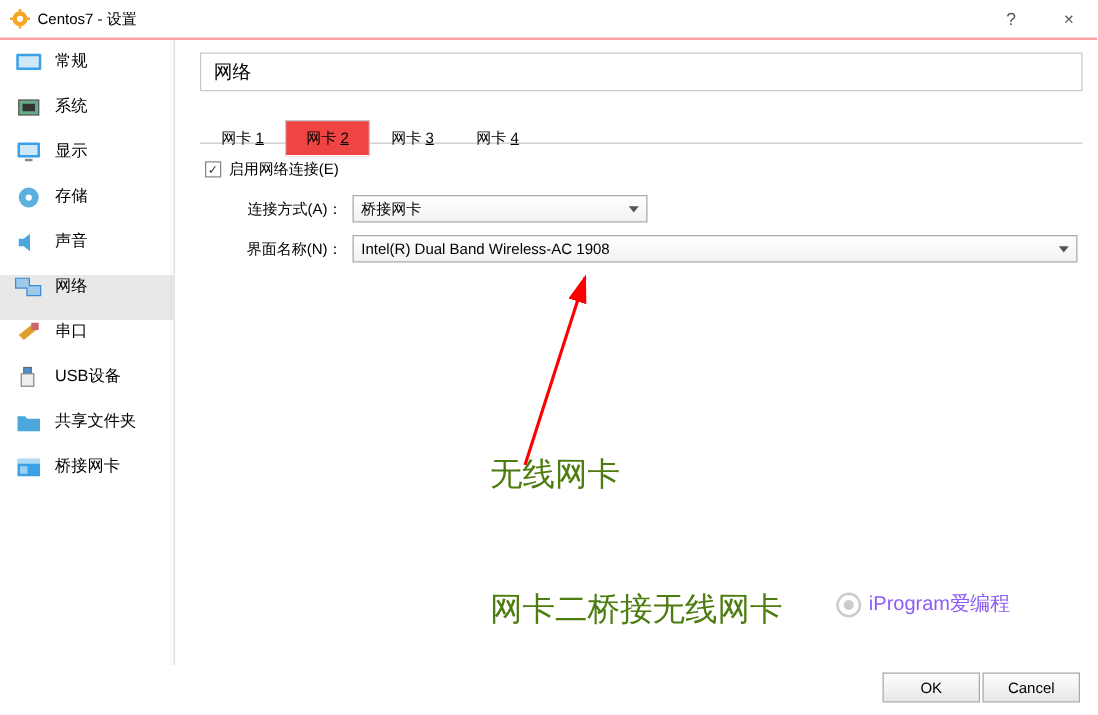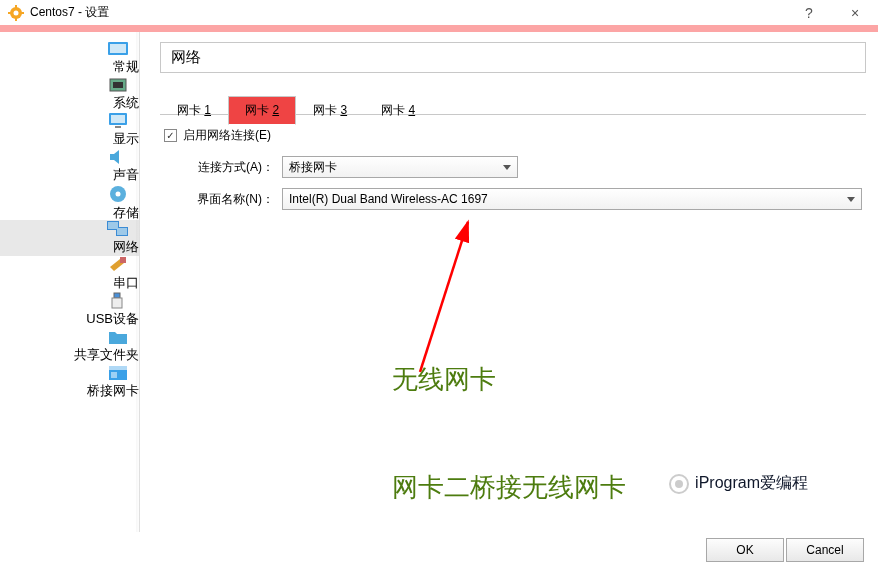--- a/index.html
+++ b/index.html
@@ -1,27 +1,27 @@
 <!DOCTYPE html>
 <html><head>
 <meta charset="utf-8">
 <style>
 * { box-sizing: border-box; margin: 0; padding: 0; font-family: "Microsoft YaHei", "Segoe UI", sans-serif; }
 body { background: #fff; width: 878px; height: 572px; overflow: hidden; position: relative; }
 
-.titlebar { height: 32px; display: flex; align-items: center; padding-left: 8px; border-bottom: 7px solid #fca5a5; font-size: 12px; }
+.titlebar { height: 32px; display: flex; align-items: center; padding-left: 8px; border-bottom: 2px solid #fca5a5; font-size: 12px; }
 .titlebar .gear { width: 16px; height: 16px; margin-right: 6px; }
 .titlebar .spacer { flex: 1; }
 .titlebar .winbtn { width: 46px; height: 32px; display: flex; align-items: center; justify-content: center; font-size: 14px; color: #555; }
 
 .main-area { display: flex; height: 500px; }
 
 .sidebar { width: 140px; border-right: 1px solid #e0e0e0; padding-top: 8px; position: relative; }
 .sidebar::after { content: ""; position: absolute; right: -1px; top: 0; bottom: 0; width: 4px; background: linear-gradient(to right, rgba(0,0,0,0.03), transparent); }
-.sidebar-item { display: flex; align-items: flex-end; height: 36px; padding-left: 12px; font-size: 13px; cursor: pointer; flex-direction: column; }
+.sidebar-item { display: flex; align-items: flex-start; height: 36px; padding-left: 12px; font-size: 13px; cursor: pointer; }
 .sidebar-item.active { background: #e8e8e8; }
 .sidebar-item .sbicon { width: 22px; height: 20px; margin-right: 10px; display: flex; align-items: center; justify-content: center; }
 
 .content { flex: 1; padding: 10px 12px 10px 20px; position: relative; }
 .page-title-box { border: 1px solid #c8c8c8; padding: 5px 10px; font-size: 15px; margin-bottom: 12px; }
 
 .tabs { display: flex; border-bottom: 1px solid #c8c8c8; font-size: 12px; }
 .tab { padding: 5px 16px; border: 1px solid transparent; border-bottom: none; position: relative; top: 11px; cursor: pointer; }
 .tab.active { border-color: #c8c8c8; background: #ef4444; border-bottom: 1px solid #fff; }
 .tab .u { text-decoration: underline; }
@@ -39,21 +39,21 @@
 .tri { width: 0; height: 0; border-top: 5px solid transparent; border-bottom: 5px solid transparent; border-left: 7px solid #3b8bd4; margin-right: 6px; }
 
 .annotation { position: absolute; font-size: 26px; color: #4d7c0f; font-family: "Microsoft YaHei", sans-serif; }
 .ann1 { left: 252px; top: 330px; }
 .ann2 { left: 252px; top: 438px; }
 .arrow-svg { position: absolute; left: 250px; top: 180px; pointer-events: none; }
 
 .footer { position: absolute; bottom: 10px; right: 14px; display: flex; gap: 2px; }
 .btn { width: 78px; height: 24px; border: 1px solid #a8a8a8; background: linear-gradient(#fdfdfd,#e8e8e8); font-size: 12px; display: flex; align-items: center; justify-content: center; cursor: pointer; }
 
-.watermark { position: absolute; right: 70px; bottom: 38px; font-size: 16px; color: #0f172a; display: flex; align-items: center; gap: 6px; font-family: sans-serif; }
+.watermark { position: absolute; right: 70px; bottom: 38px; font-size: 16px; color: #8b5cf6; display: flex; align-items: center; gap: 6px; font-family: sans-serif; }
 .wm-icon { width: 20px; height: 20px; border: 2px solid #ccc; border-radius: 50%; position: relative; }
 .wm-icon::before { content: ""; position: absolute; width: 8px; height: 8px; background: #ccc; border-radius: 50%; top: 4px; left: 4px; }
 </style>
 </head>
 <body>
 
 <div class="titlebar">
   <span class="gear">
     <svg viewBox="0 0 16 16">
         <circle cx="8" cy="8" r="6" fill="#f6a623"></circle>
@@ -98,34 +98,34 @@
           <svg width="22" height="18">
             <rect x="2" y="1" width="18" height="12" rx="1" fill="#3aa0e8"></rect>
             <rect x="4" y="3" width="14" height="8" fill="#cfe8f7"></rect>
             <rect x="8" y="14" width="6" height="2" fill="#888"></rect>
           </svg>
         </span>
       <span>显示</span>
     </div>
     <div class="sidebar-item">
       <span class="sbicon">
-          <svg width="20" height="18">
-            <path d="M2 6 L6 6 L11 2 L11 16 L6 12 L2 12 Z" fill="#4aa8dc"></path>
-          </svg>
-        </span>
-      <span>声音</span>
-    </div>
-    <div class="sidebar-item">
-      <span class="sbicon">
           <svg width="20" height="20">
             <circle cx="10" cy="10" r="8" fill="#5bb0de"></circle>
             <circle cx="10" cy="10" r="2.5" fill="#fff"></circle>
           </svg>
         </span>
       <span>存储</span>
+    </div>
+    <div class="sidebar-item">
+      <span class="sbicon">
+          <svg width="20" height="18">
+            <path d="M2 6 L6 6 L11 2 L11 16 L6 12 L2 12 Z" fill="#4aa8dc"></path>
+          </svg>
+        </span>
+      <span>声音</span>
     </div>
     <div class="sidebar-item active">
       <span class="sbicon">
           <svg width="22" height="16">
             <rect x="0" y="0" width="12" height="9" fill="#3b8bd4"></rect>
             <rect x="9" y="6" width="12" height="9" fill="#3b8bd4"></rect>
             <rect x="1" y="1" width="10" height="7" fill="#9ec9e8"></rect>
             <rect x="10" y="7" width="10" height="7" fill="#9ec9e8"></rect>
           </svg>
         </span>
@@ -188,21 +188,21 @@
       <div class="row" style="margin-left:18px;">
         <span class="label-col"><span>连接方式(</span><span class="u">A</span><span>)：</span></span>
         <div class="select select-short">
             <span>桥接网卡</span>
           </div>
       </div>
 
       <div class="row" style="margin-left:18px;">
         <span class="label-col"><span>界面名称(</span><span class="u">N</span><span>)：</span></span>
         <div class="select select-long">
-            <span>Intel(R) Dual Band Wireless-AC 1697</span>
+            <span>Intel(R) Dual Band Wireless-AC 1908</span>
           </div>
       </div>
 
     </div>
 
     <svg class="arrow-svg" width="120" height="170">
       <defs>
           <marker id="ah" markerWidth="10" markerHeight="10" refX="8" refY="3" orient="auto">
             <path d="M0,0 L9,3 L0,6 Z" fill="#ff0000"></path>
           </marker>

